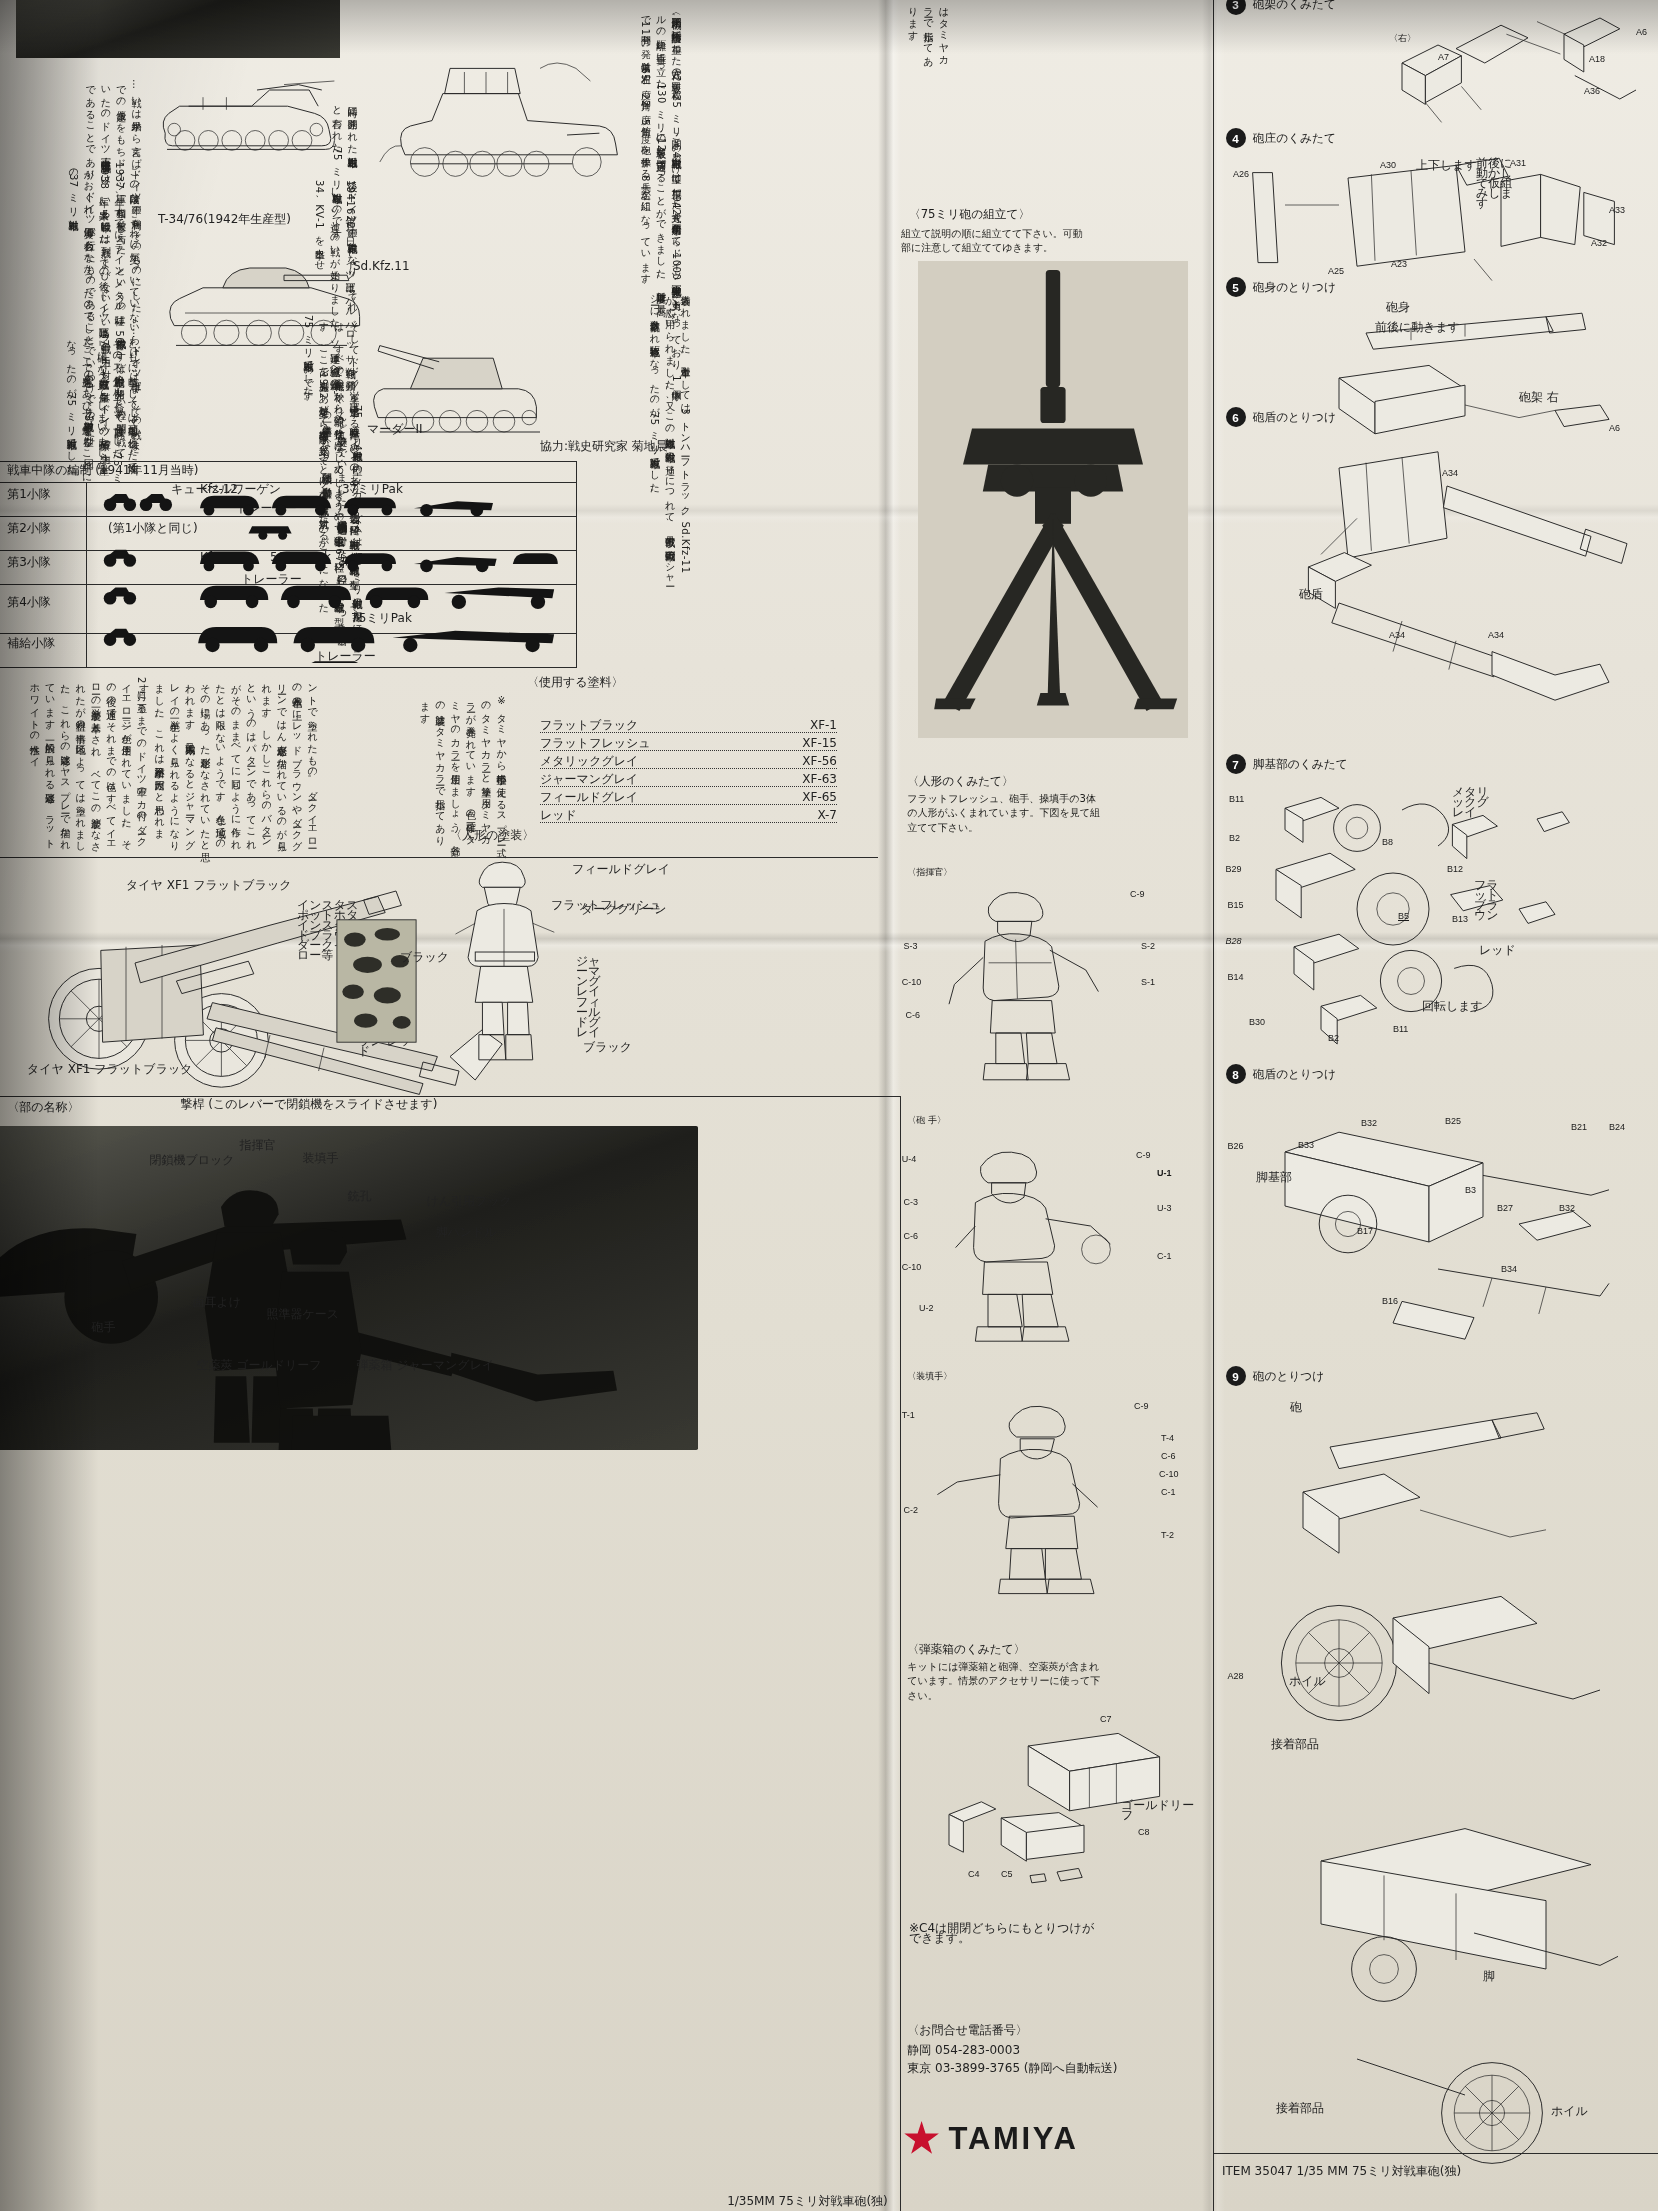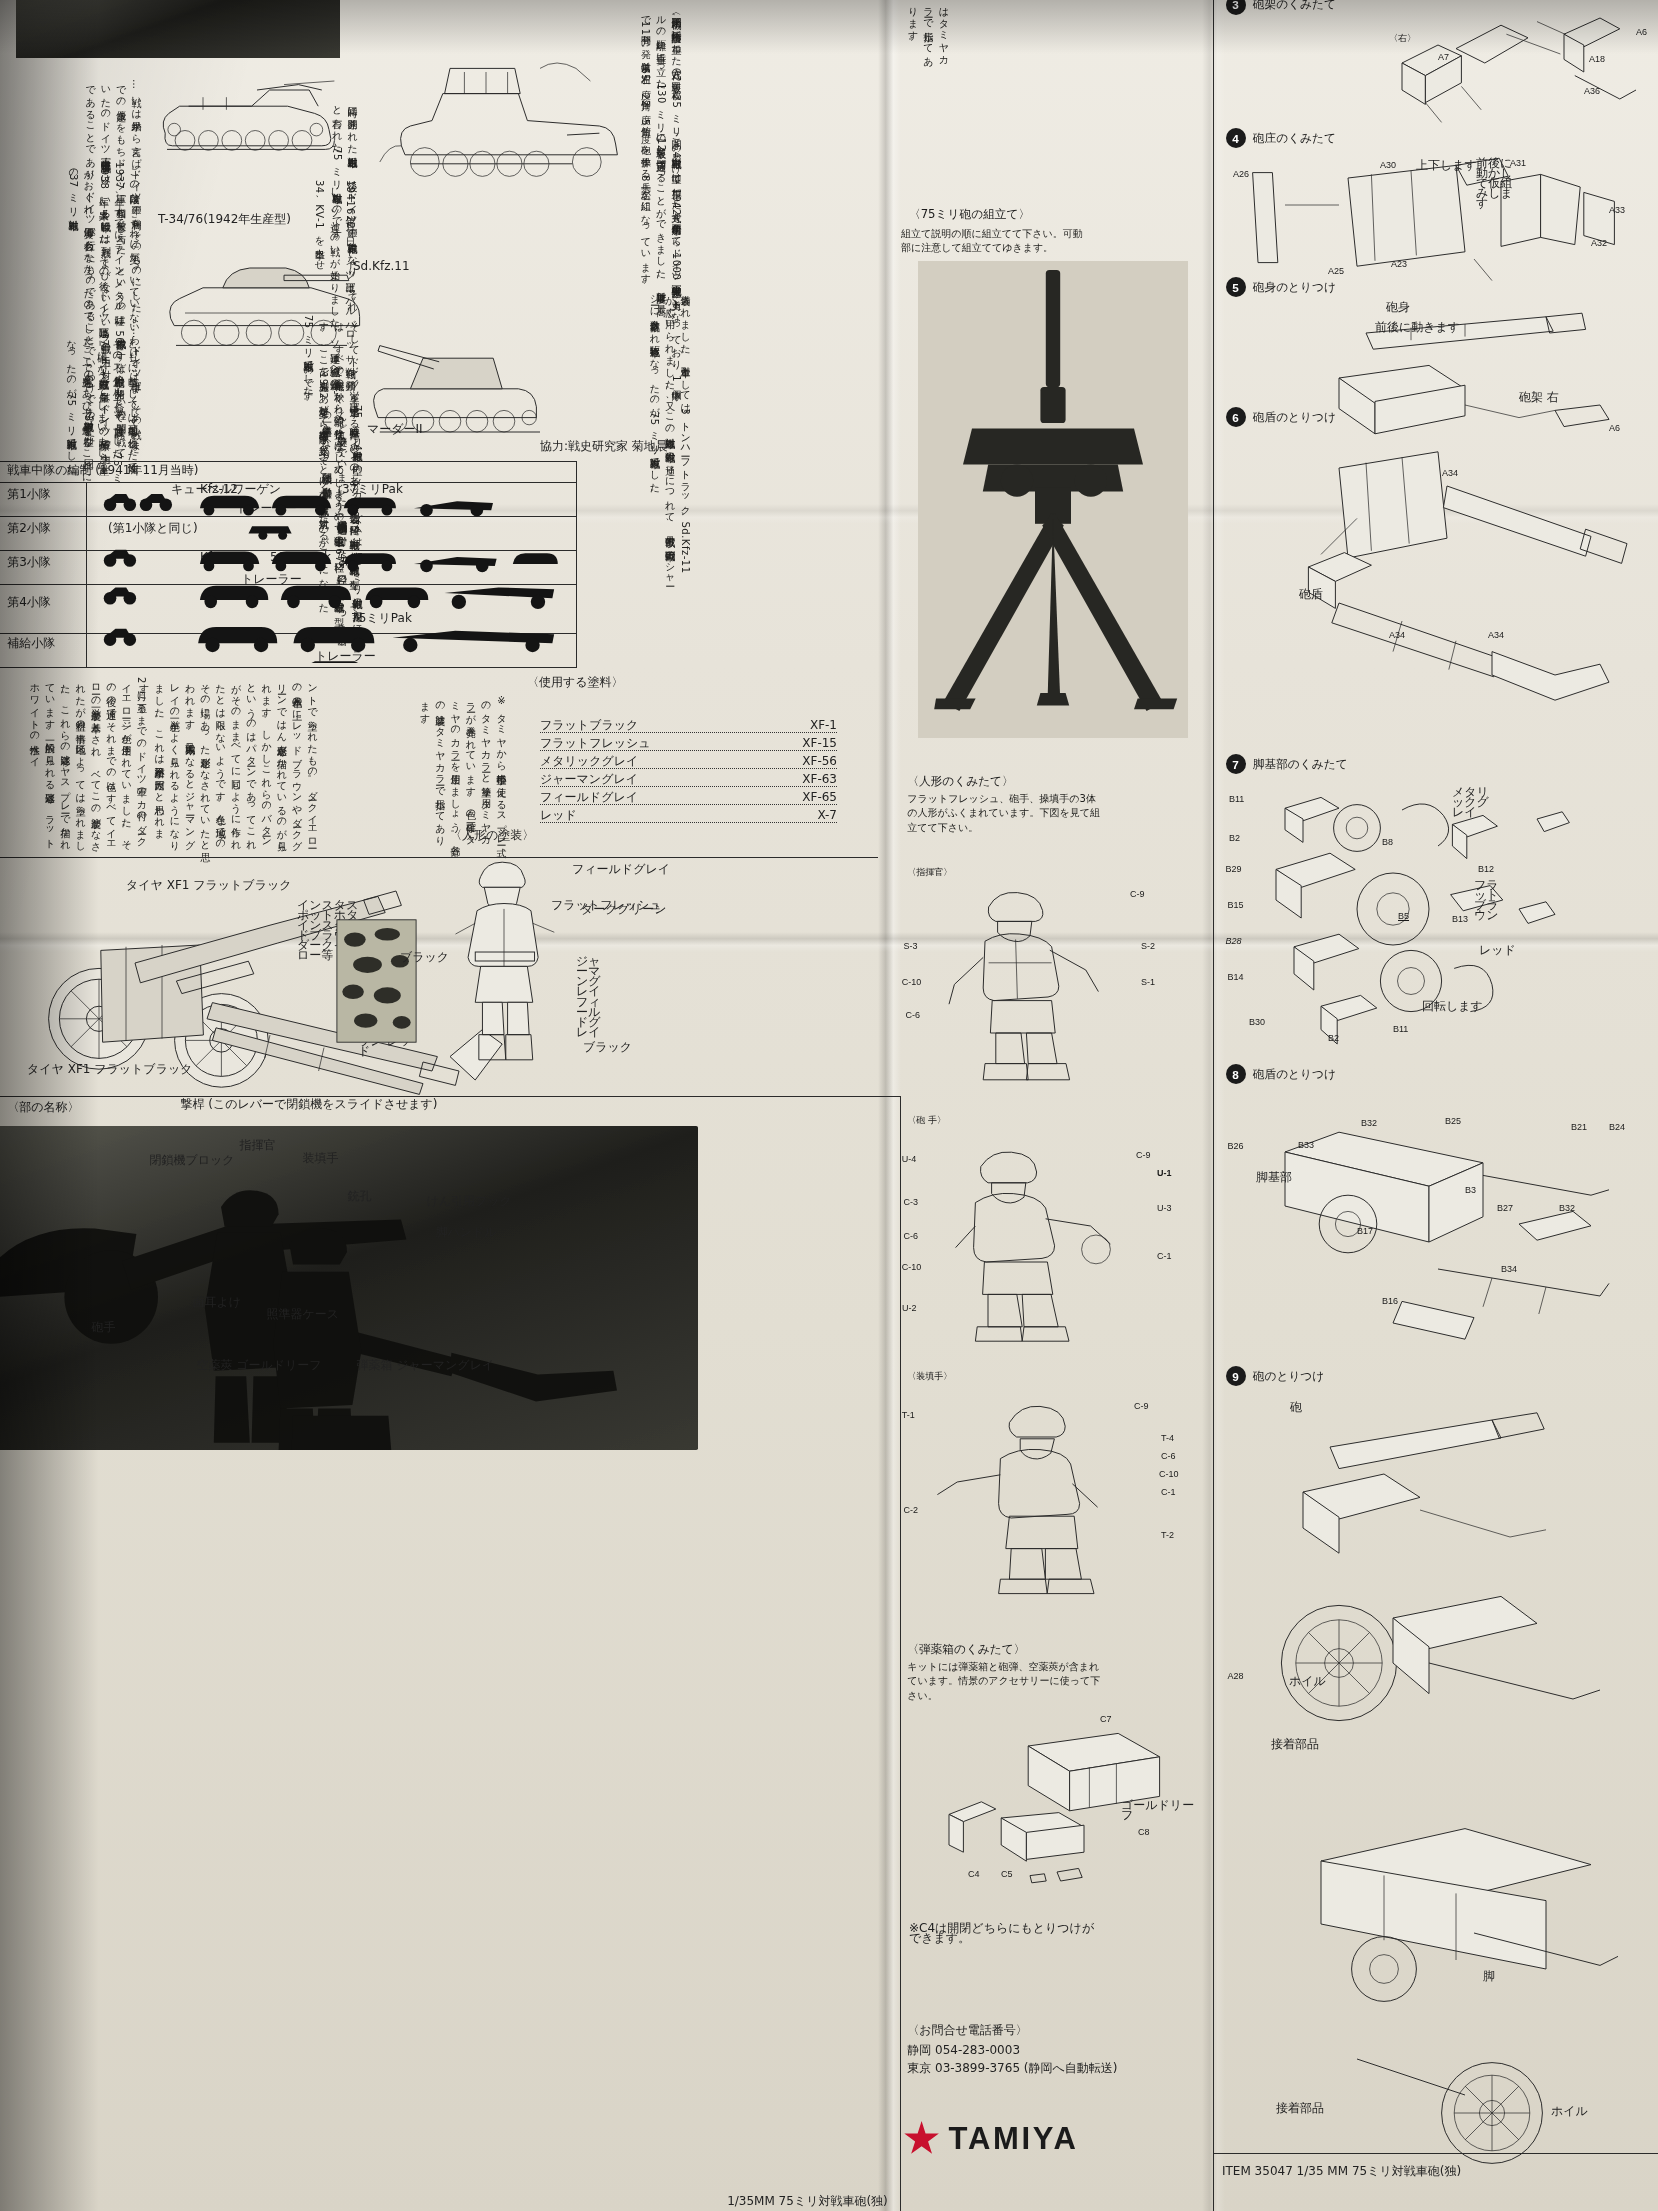--- a/index.html
+++ b/index.html
@@ -499,21 +499,21 @@
       <circle class="ln2" cx="190" cy="126" r="16"></circle>
     </svg>
     <div class="partlbl" style="position:absolute;left:1.8px;top:1154px;">U-4</div>
     <div class="partlbl" style="position:absolute;left:236px;top:1150px;">C-9</div>
     <div class="partlbl" style="position:absolute;left:257px;top:1168px;font-weight:bold;">U-1</div>
     <div class="partlbl" style="position:absolute;left:3.6px;top:1197px;">C-3</div>
     <div class="partlbl" style="position:absolute;left:257px;top:1203px;">U-3</div>
     <div class="partlbl" style="position:absolute;left:3.6px;top:1231px;">C-6</div>
     <div class="partlbl" style="position:absolute;left:1.8px;top:1262px;">C-10</div>
     <div class="partlbl" style="position:absolute;left:257px;top:1251px;">C-1</div>
-    <div class="partlbl" style="position:absolute;left:2px;top:1303px;">U-2</div>
+    <div class="partlbl" style="position:absolute;left:19px;top:1303px;">U-2</div>
 
     <div class="cap jp" style="position:absolute;left:7.2px;top:1370px;">〈装填手〉</div>
     <svg style="position:absolute;left:23.4px;top:1392px;" width="216" height="207" viewBox="0 0 240 230">
       <path class="ln" d="M96 34 q12 -20 34 -18 q26 2 28 22 q0 10 -10 12 h-44 q-10 -6 -8 -16z"></path>
       <path class="ln" d="M108 52 h38 l-4 16 q-10 8 -20 6 q-10 -2 -14 -10z"></path>
       <path class="ln" d="M86 74 q18 -12 44 -10 q28 2 34 16 l10 44 q0 12 -14 12 l-62 4 q-14 -2 -14 -16z"></path>
       <path class="ln" d="M86 92 l-48 8 l-22 14"></path>
       <path class="ln" d="M166 102 l28 26"></path>
       <path class="ln" d="M96 138 h72 l4 36 h-80z"></path>
       <path class="ln" d="M98 174 h34 l4 34 h-40z"></path>
@@ -676,21 +676,21 @@
       <circle class="ln2" cx="210" cy="220" r="15"></circle>
       <path class="ln" d="M258 206 q34 -12 42 18 q6 26 -24 30"></path>
       <path class="fillw" d="M110 248 l44 -12 l18 14 l-44 14z"></path>
       <path class="fillw" d="M110 248 v26 l18 16 v-28z"></path>
     </svg>
     <div class="partlbl" style="position:absolute;left:16px;top:794px;">B11</div>
     <div class="partlbl" style="position:absolute;left:16px;top:833px;">B2</div>
     <div class="partlbl" style="position:absolute;left:12.6px;top:864px;">B29</div>
     <div class="partlbl" style="position:absolute;left:14.4px;top:900px;">B15</div>
     <div class="partlbl" style="position:absolute;left:169px;top:837px;">B8</div>
-    <div class="partlbl" style="position:absolute;left:234px;top:864px;margin-left:31px;">B12</div>
+    <div class="partlbl" style="position:absolute;left:234px;top:864px;">B12</div>
     <div class="partlbl" style="position:absolute;left:239px;top:914px;">B13</div>
     <div class="partlbl" style="position:absolute;left:185px;top:911px;text-decoration:underline;">B5</div>
     <div class="partlbl" style="position:absolute;left:12.6px;top:936px;font-style:italic;">B28</div>
     <div class="partlbl" style="position:absolute;left:14.4px;top:972px;">B14</div>
     <div class="partlbl" style="position:absolute;left:36px;top:1017px;">B30</div>
     <div class="partlbl" style="position:absolute;left:115px;top:1033px;">B2</div>
     <div class="partlbl" style="position:absolute;left:180px;top:1024px;">B11</div>
     <div class="xtiny jp" style="position:absolute;left:239px;top:787px;width:41px;">メタリックグレイ</div>
     <div class="xtiny jp" style="position:absolute;left:261px;top:880px;width:36px;">フラットブラウン</div>
     <div class="xtiny jp" style="position:absolute;left:266px;top:945px;">レッド</div>

